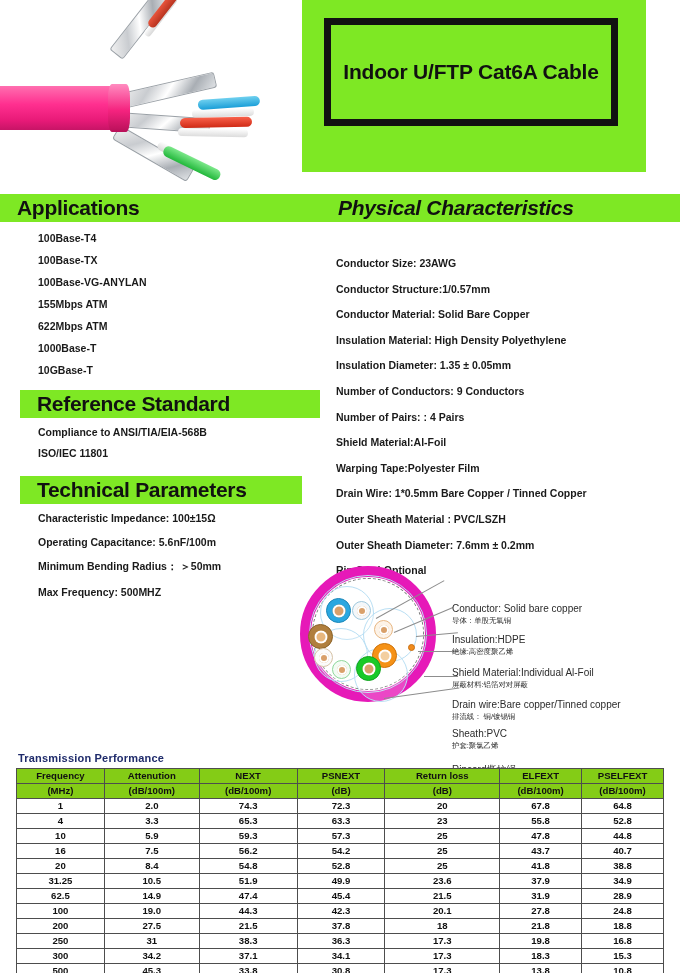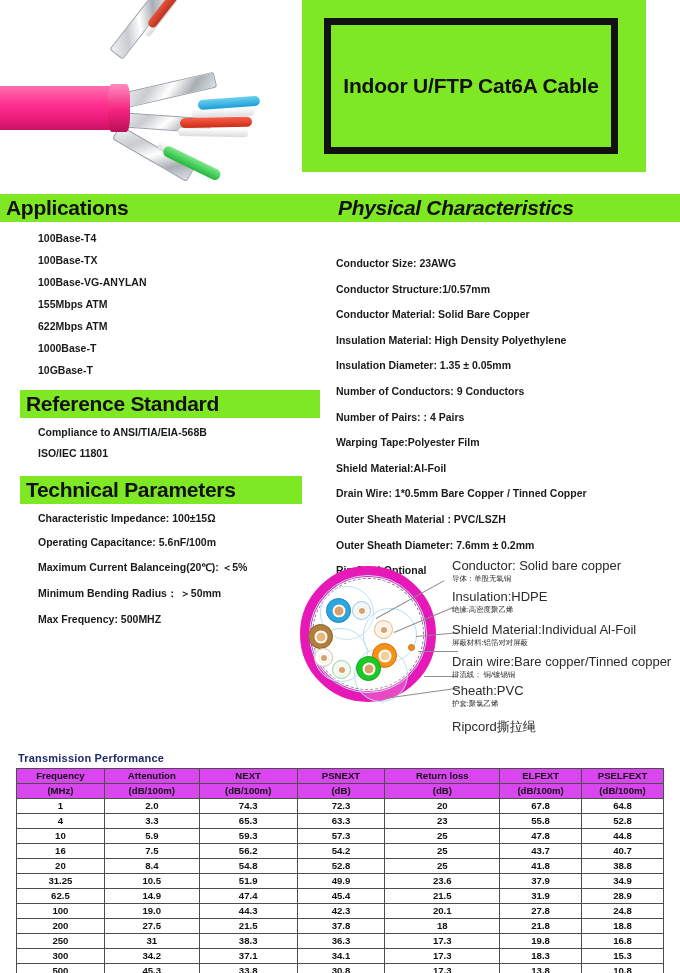--- a/index.html
+++ b/index.html
@@ -58,35 +58,35 @@
   .p-green  { left:164px; top:136px; width:62px; height:11px; transform:rotate(26deg); transform-origin:0 50%;
               background:linear-gradient(180deg,#7ce88a,#23b83c); }
   .p-green2 { left:158px; top:132px; width:58px; height:9px; transform:rotate(26deg); transform-origin:0 50%;
               background:linear-gradient(180deg,#ffffff,#d8d8d8); }
 
   .title-card {
     position:absolute; left:302px; top:0; width:344px; height:172px;
     background: var(--green,#7ee824);
   }
   .title-box {
-    position:absolute; left:22px; top:18px; width:294px; height:136px;
+    position:absolute; left:22px; top:18px; width:294px; height:108px;
     border:7px solid #111; background: var(--green,#7ee824);
     display:flex; align-items:center; justify-content:center;
   }
   .title-text {
     font-size:21px; font-weight:bold; color:#111; letter-spacing:-0.2px;
     white-space:nowrap;
   }
 
   
   .band {
     position:absolute; background:#7ee824; display:flex; align-items:center;
   }
   .band h2 {
-    margin:0; padding:0 0 0 6px;
+    margin:0; padding:0 0 0 17px;
     font-size:21px; font-weight:bold; color:#111; letter-spacing:-0.3px;
   }
   .band.full-left  { left:0;   width:330px; }
   .band.full-right { left:330px; width:350px; }
   .band.full-right h2 { padding-left:8px; }
 
   #band-app  { top:194px; height:28px; }
   #band-phys { top:194px; height:28px;font-style:italic; }
   #band-ref  { left:20px; top:390px; width:300px; height:28px; }
   #band-tech { left:20px; top:476px; width:282px; height:28px; }
@@ -146,21 +146,21 @@
   .drain-dot {
     position:absolute; width:7px; height:7px; border-radius:50%;
     background:#f08c1e; border:1px solid #c96f12;
   }
 
   .leader { position:absolute; background:#8d8d8d; height:1px; }
   .leader-diag { position:absolute; background:#8d8d8d; height:1px; transform-origin:0 50%; }
 
   .labels { position:absolute; left:176px; top:0; width:228px; }
   .lab { position:absolute; }
-  .lab .en { font-size:13px; color:#2b2b2b; white-space:nowrap; line-height:1.25; }
+  .lab .en { font-size:10px; color:#2b2b2b; white-space:nowrap; line-height:1.25;margin-top:45px; }
   .lab .cn { font-size:7.4px; color:#2b2b2b; white-space:nowrap; line-height:1.25; }
 
   
   .tp-title {
     position:absolute; left:18px; top:752px;
     font-size:11px; font-weight:bold; color:#1f2b6b;
     letter-spacing:0.2px;
   }
   table.tp {
     position:absolute; left:16px; top:768px; width:648px;
@@ -169,21 +169,21 @@
     background:#fff;
   }
   table.tp th, table.tp td {
     border:1px solid #4d4d4d;
     text-align:center;
     padding:0;
     height:14px;
     line-height:14px;
     font-weight:bold;
   }
-  table.tp th { background:#d946ef;text-align:center; }
+  table.tp th { background:#84cc16;text-align:center; }
   table.tp col.c0 { width:88px; }
   table.tp col.c1 { width:95px; }
   table.tp col.c2 { width:98px; }
   table.tp col.c3 { width:88px; }
   table.tp col.c4 { width:115px; }
   table.tp col.c5 { width:82px; }
   table.tp col.c6 { width:82px; }
 </style>
 </head>
 <body>
@@ -242,35 +242,34 @@
     <div class="li">Compliance to ANSI/TIA/EIA-568B</div>
     <div class="li">ISO/IEC 11801</div>
   </div>
 
   <div class="band" id="band-tech" style="background: rgb(126, 232, 36);">
     <h2>Technical Parameters</h2>
   </div>
   <div class="list" id="list-tech">
     <div class="li">Characteristic Impedance:  100±15Ω</div>
     <div class="li">Operating Capacitance: 5.6nF/100m</div>
-    <div class="li">Maximum Current Balanceing(20℃):  ＜5%</div>
     <div class="li">Minimum Bending Radius：  ＞50mm</div>
     <div class="li">Max Frequency: 500MHZ</div>
   </div>
 
   <div class="list" id="list-phys">
     <div class="li">Conductor Size: 23AWG</div>
     <div class="li">Conductor Structure:1/0.57mm</div>
     <div class="li">Conductor Material:  Solid Bare Copper</div>
     <div class="li">Insulation Material:  High Density Polyethylene</div>
     <div class="li">Insulation Diameter:  1.35 ± 0.05mm</div>
     <div class="li">Number of Conductors:  9 Conductors</div>
     <div class="li">Number of Pairs: : 4 Pairs</div>
+    <div class="li">Shield Material:Al-Foil</div>
     <div class="li">Warping Tape:Polyester Film</div>
-    <div class="li">Shield Material:Al-Foil</div>
     <div class="li">Drain Wire: 1*0.5mm Bare Copper / Tinned Copper</div>
     <div class="li">Outer Sheath Material : PVC/LSZH</div>
     <div class="li">Outer Sheath Diameter: 7.6mm ± 0.2mm</div>
     <div class="li">Rip Cord:Optional</div>
   </div>
 
   <div class="xsec">
 
     <div class="ring-outer"></div>
     <div class="ring-inner"></div>

